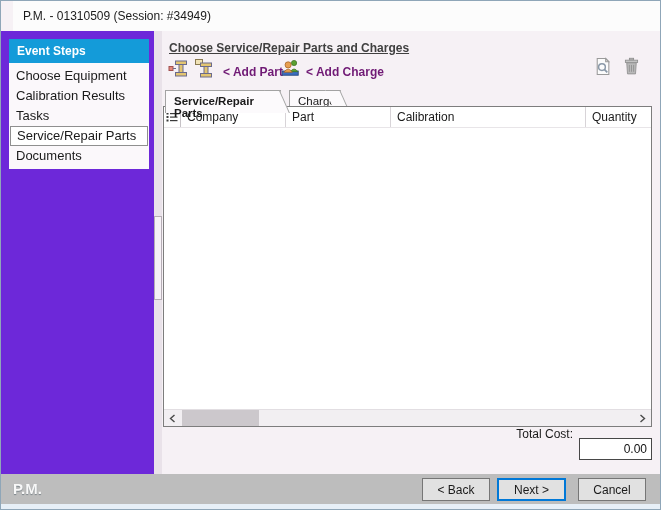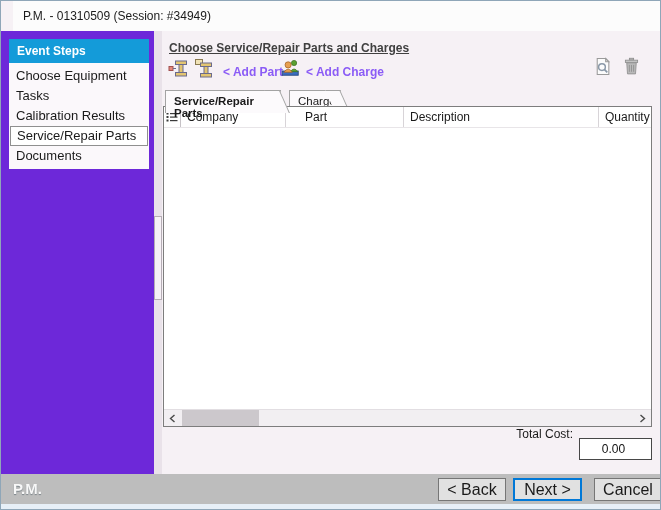--- a/index.html
+++ b/index.html
@@ -55,21 +55,21 @@
     background:#f6f1f6; border:1px solid #b5adb5;
   }
 
   
   .page-title {
     position:absolute; left:168px; top:40px;
     font-size:12px; font-weight:bold; text-decoration:underline; color:#404040;
   }
   .tool-btn { position:absolute; background:transparent; border:none; padding:0; cursor:pointer; line-height:0; }
   .tool-label {
-    position:absolute; font-size:12px; font-weight:bold; color:#8b5cf6; cursor:pointer;
+    position:absolute; font-size:12px; font-weight:bold; color:#701a75; cursor:pointer;
   }
 
   
   .tab {
     position:absolute; top:89px; background:#fcfafc;
     border:1px solid #a3a3a3; border-bottom:none;
     font-size:11.5px; color:#1a1a1a; padding:4px 0 0 8px; cursor:pointer;
   }
   .tab::after {
     content:""; position:absolute; top:-1px; right:-10px; width:14px; height:101%;
@@ -84,21 +84,21 @@
     position:absolute; left:162px; top:105px; width:489px; height:321px;
     background:#ffffff; border:1px solid #7d7d7d; z-index:2;
   }
   .grid-header { display:flex; height:21px; border-bottom:1px solid #e8e5e8; }
   .grid-cell {
     font-size:12px; color:#1a1a1a; padding:3px 0 0 6px;
     border-right:1px solid #d8d4d8; overflow:hidden; white-space:nowrap;
   }
   .cell-selector { width:17px; padding:4px 0 0 2px; border-right:1px solid #c6c2c6; }
   .cell-company { width:105px; }
-  .cell-part { width:105px;margin-left:13px; }
+  .cell-part { width:105px; }
   .cell-description { width:195px; }
   .cell-quantity { flex:1; border-right:none; }
   .grid-body { height:265px; }
 
   
   .h-scrollbar {
     position:absolute; left:0; right:0; bottom:0; height:17px;
     background:#f2eff2; border-top:1px solid #e2dee2;
   }
   .h-arrow {
@@ -115,39 +115,39 @@
 
   
   .total-cost-label {
     position:absolute; left:440px; top:426px; width:132px;
     text-align:right; font-size:12px; color:#1a1a1a;
   }
   .total-cost-input {
     position:absolute; left:578px; top:437px; width:73px; height:22px;
     border:1px solid #474747; background:#ffffff;
     font-family:"Liberation Sans", sans-serif;
-    font-size:12px; text-align:center; padding-right:4px; color:#111;
+    font-size:12px; text-align:right; padding-right:4px; color:#111;
   }
 
   
   .footer {
     position:absolute; left:0; top:473px; width:100%; height:30px;
     background:#bdbdbd;
     text-decoration:underline;
   }
   .brand {
     position:absolute; left:12px; top:0; line-height:30px;
     font-size:15px; font-weight:bold; color:#f8f8f8;
     text-shadow:0 1px 1px rgba(40,60,70,0.45);
   }
   .wizard-btn {
     position:absolute; top:4px; height:23px;
     background:#e1e1e1; border:1px solid #767676;
     font-family:"Liberation Sans", sans-serif;
-    font-size:16px; color:#1a1a1a; cursor:pointer;margin-left:16px;
+    font-size:12px; color:#1a1a1a; cursor:pointer;
   }
   .btn-back { left:421px; width:68px; }
   .btn-next { left:496px; width:69px; border:2px solid #0078d7; }
   .btn-cancel { left:577px; width:68px; }
 
   .bottom-strip {
     position:absolute; left:0; top:503px; width:100%; height:6px;
     background:#e7eff7;
   }
 </style>
@@ -158,22 +158,22 @@
 
   <div class="titlebar">
     <span>P.M. - 01310509 (Session: #34949)</span>
   </div>
 
   <div class="sidebar">
     <div class="menu-panel">
       <div class="menu-header">Event Steps</div>
       <div class="menu-items">
         <div class="menu-item">Choose Equipment</div>
+        <div class="menu-item">Calibration Results</div>
         <div class="menu-item">Tasks</div>
-        <div class="menu-item">Calibration Results</div>
         <div class="menu-item focused">Service/Repair Parts</div>
         <div class="menu-item">Documents</div>
       </div>
     </div>
   </div>
 
   <div class="side-scrollbar">
     <div class="thumb"></div>
   </div>
 
@@ -244,21 +244,21 @@
               <rect x="4" y="2" width="7.5" height="1.2"></rect>
             <rect x="0.5" y="5" width="2" height="2"></rect>
               <rect x="4" y="5.5" width="7.5" height="1.2"></rect>
             <rect x="0.5" y="8.5" width="2" height="2"></rect>
               <rect x="4" y="9" width="7.5" height="1.2"></rect>
           </g>
         </svg>
       </div>
       <div class="grid-cell cell-company">Company</div>
       <div class="grid-cell cell-part">Part</div>
-      <div class="grid-cell cell-description">Description</div>
+      <div class="grid-cell cell-description">Calibration</div>
       <div class="grid-cell cell-quantity">Quantity</div>
     </div>
     <div class="grid-body"></div>
 
     <div class="h-scrollbar">
       <button class="h-arrow left">
         <svg width="7" height="9" viewBox="0 0 7 9">
           <polyline points="5.5,1 1.5,4.5 5.5,8" fill="none" stroke="#4a4a4a" stroke-width="1.4"></polyline>
         </svg>
       </button>

